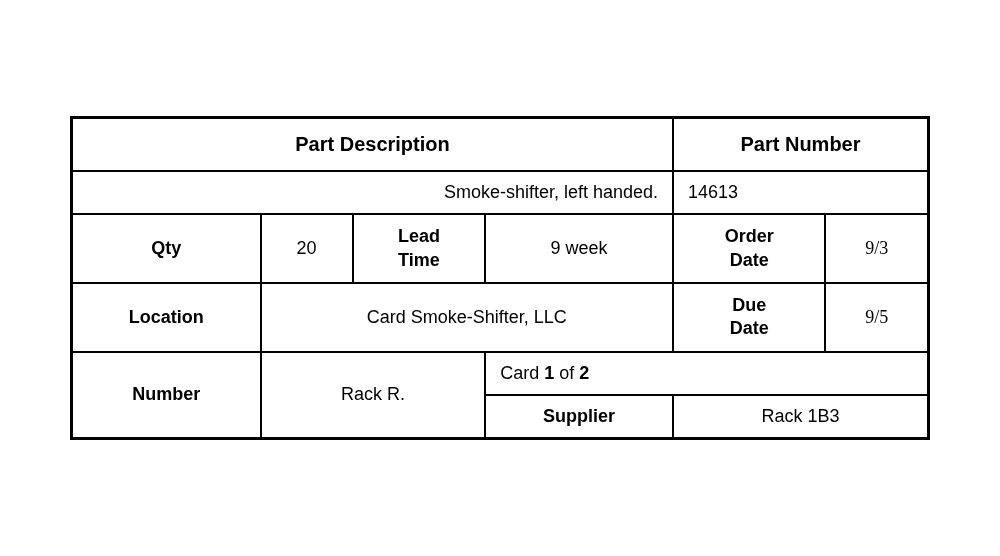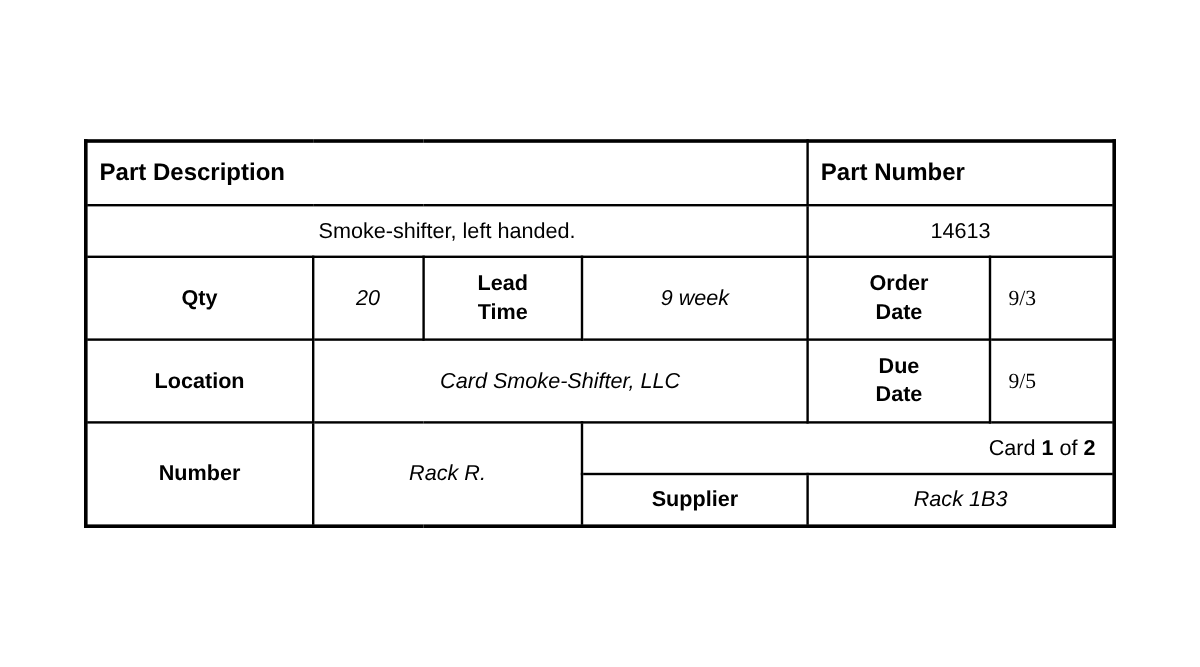--- a/index.html
+++ b/index.html
@@ -19,46 +19,44 @@
     }
     .card-table td, .card-table th {
       border: 2px solid #000;
       padding: 10px 14px;
       vertical-align: middle;
       font-size: 18px;
     }
     .header-row th {
       font-weight: bold;
       font-size: 20px;
-      text-align: left;
+      text-align: center;
       padding: 14px 10px;
     }
     .description-cell {
-      text-align: center;
+      text-align: right;
       font-size: 19px;
     }
     .part-number-value {
-      text-align: center;
       font-size: 19px;
     }
     .bold-label {
       font-weight: bold;
       text-align: center;
     }
     .center-text {
       text-align: center;
-      font-style: italic;
     }
     .handwritten {
       font-family: 'Segoe Script', 'Brush Script MT', cursive;
       font-size: 32px;
-      text-align: left;
+      text-align: center;
     }
     .card-of {
-      text-align: right;
+      text-align: left;
       font-size: 18px;
       border-bottom: 2px solid #000;
       padding: 8px 10px;
     }
     .card-of-bold {
       font-weight: bold;
     }
   </style>
 </head>
 <body>

